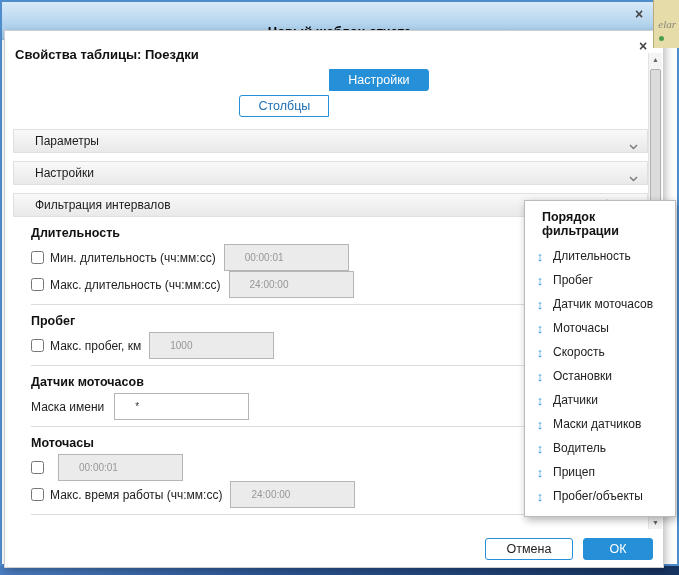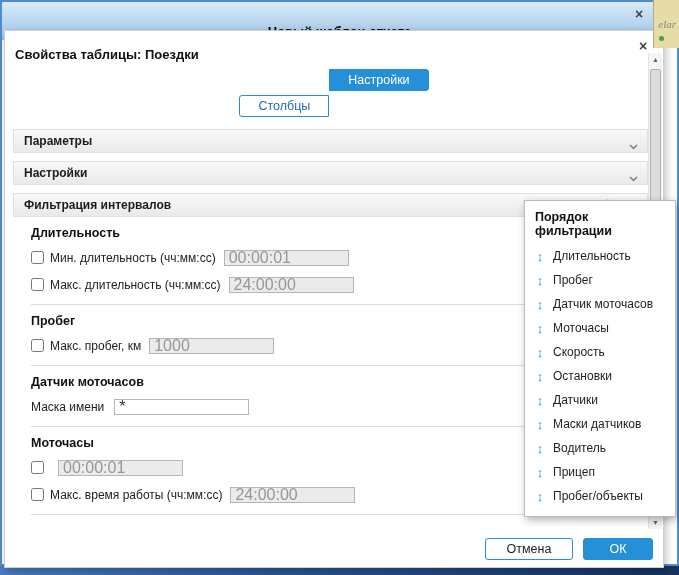--- a/index.html
+++ b/index.html
@@ -39,32 +39,32 @@
 
   
   .tabs { display:flex; justify-content:center; margin-top:10px; }
   .tab { height:22px; line-height:20px; padding:0 18px; font-size:12.5px; cursor:pointer; }
   .tab-inactive { background:#fff; border:1px solid #2590d8; color:#1f6fb2; border-radius:3px 0 0 3px;margin-top:26px; }
   .tab-active { background:#2590d8; border:1px solid #2590d8; color:#fff; border-radius:0 3px 3px 0; }
 
   
   .acc-wrap { margin:12px 15px 0 8px; }
   .acc-header { height:24px; margin-bottom:8px; display:flex; align-items:center;
-    padding:0 10px; background:linear-gradient(180deg,#f9f9f9,#e9e9e9);
-    border:1px solid #e0e0e0; font-weight:bold; font-size:12px; color:#1c1c1c;
+    padding:0 21px; background:linear-gradient(180deg,#f9f9f9,#e9e9e9);
+    border:1px solid #e0e0e0; font-weight:normal; font-size:12px; color:#1c1c1c;
     position:relative; cursor:pointer; }
   .acc-header .chevron { position:absolute; right:9px; top:9px; }
   .acc-header .wrench { position:absolute; right:30px; top:5px; cursor:pointer; }
 
   .acc-content { padding:0 20px 0 18px; }
   .section-title { font-weight:bold; font-size:12.5px; color:#111; margin:8px 0 2px; line-height:16px; }
   .row { display:flex; align-items:center; margin:6px 0; height:21px; }
   .row input[type="checkbox"] { width:13px; height:13px; margin-right:6px; }
   .row-label { font-size:12px; color:#222; }
-  .txt { height:16px; border:1px solid #b5b5b5; font-size:16px; padding:0 4px;
+  .txt { height:27px; border:1px solid #b5b5b5; font-size:10px; padding:0 20px;
     margin-left:8px; width:125px; font-family:"Liberation Sans",sans-serif; }
   .txt:disabled { background:#ebebeb; color:#979797; }
   .txt.mask { width:135px; background:#fff; color:#333; margin-left:10px; }
   .sep { border-top:1px solid #dcdcdc; margin:9px 0 0; }
   .partial-next { height:8px; overflow:hidden; }
 
   
   .dialog-footer { position:absolute; left:0; right:0; bottom:0; height:36px; background:#fff; z-index:5; }
   .btn { position:absolute; height:22px; line-height:20px; border-radius:3px; font-size:12.5px;
     text-align:center; cursor:pointer; top:7px; }
@@ -77,21 +77,21 @@
   .sb-arrow { position:absolute; left:0; width:13px; height:13px; text-align:center;
     font-size:7px; line-height:13px; color:#666; cursor:pointer; }
   .sb-up { top:0; }
   .sb-down { bottom:0; }
   .sb-thumb { position:absolute; left:1px; right:1px; top:16px; height:250px;
     background:#dcdcdc; border:1px solid #b0b0b0; border-radius:2px; cursor:pointer; }
 
   
   .popup { position:absolute; left:524px; top:200px; width:152px; background:#fff;
     border:1px solid #bbb; box-shadow:2px 3px 8px rgba(0,0,0,.3); z-index:70; padding:4px 0 8px; }
-  .popup-title { font-weight:bold; font-size:12.5px; color:#111; padding:5px 10px 6px; }
+  .popup-title { font-weight:bold; font-size:12.5px; color:#111; padding:5px 17px 6px; }
   .popup-item { display:flex; align-items:center; gap:8px; padding:4px 10px; height:24px; cursor:pointer; }
   .updown { color:#2590d8; font-weight:bold; font-size:13px; width:10px; text-align:center; }
   .popup-item-label { font-size:12px; color:#222; }
 </style>
 </head>
 <body>
 
 <div class="map-bottom"></div>
 
 <div class="window">

